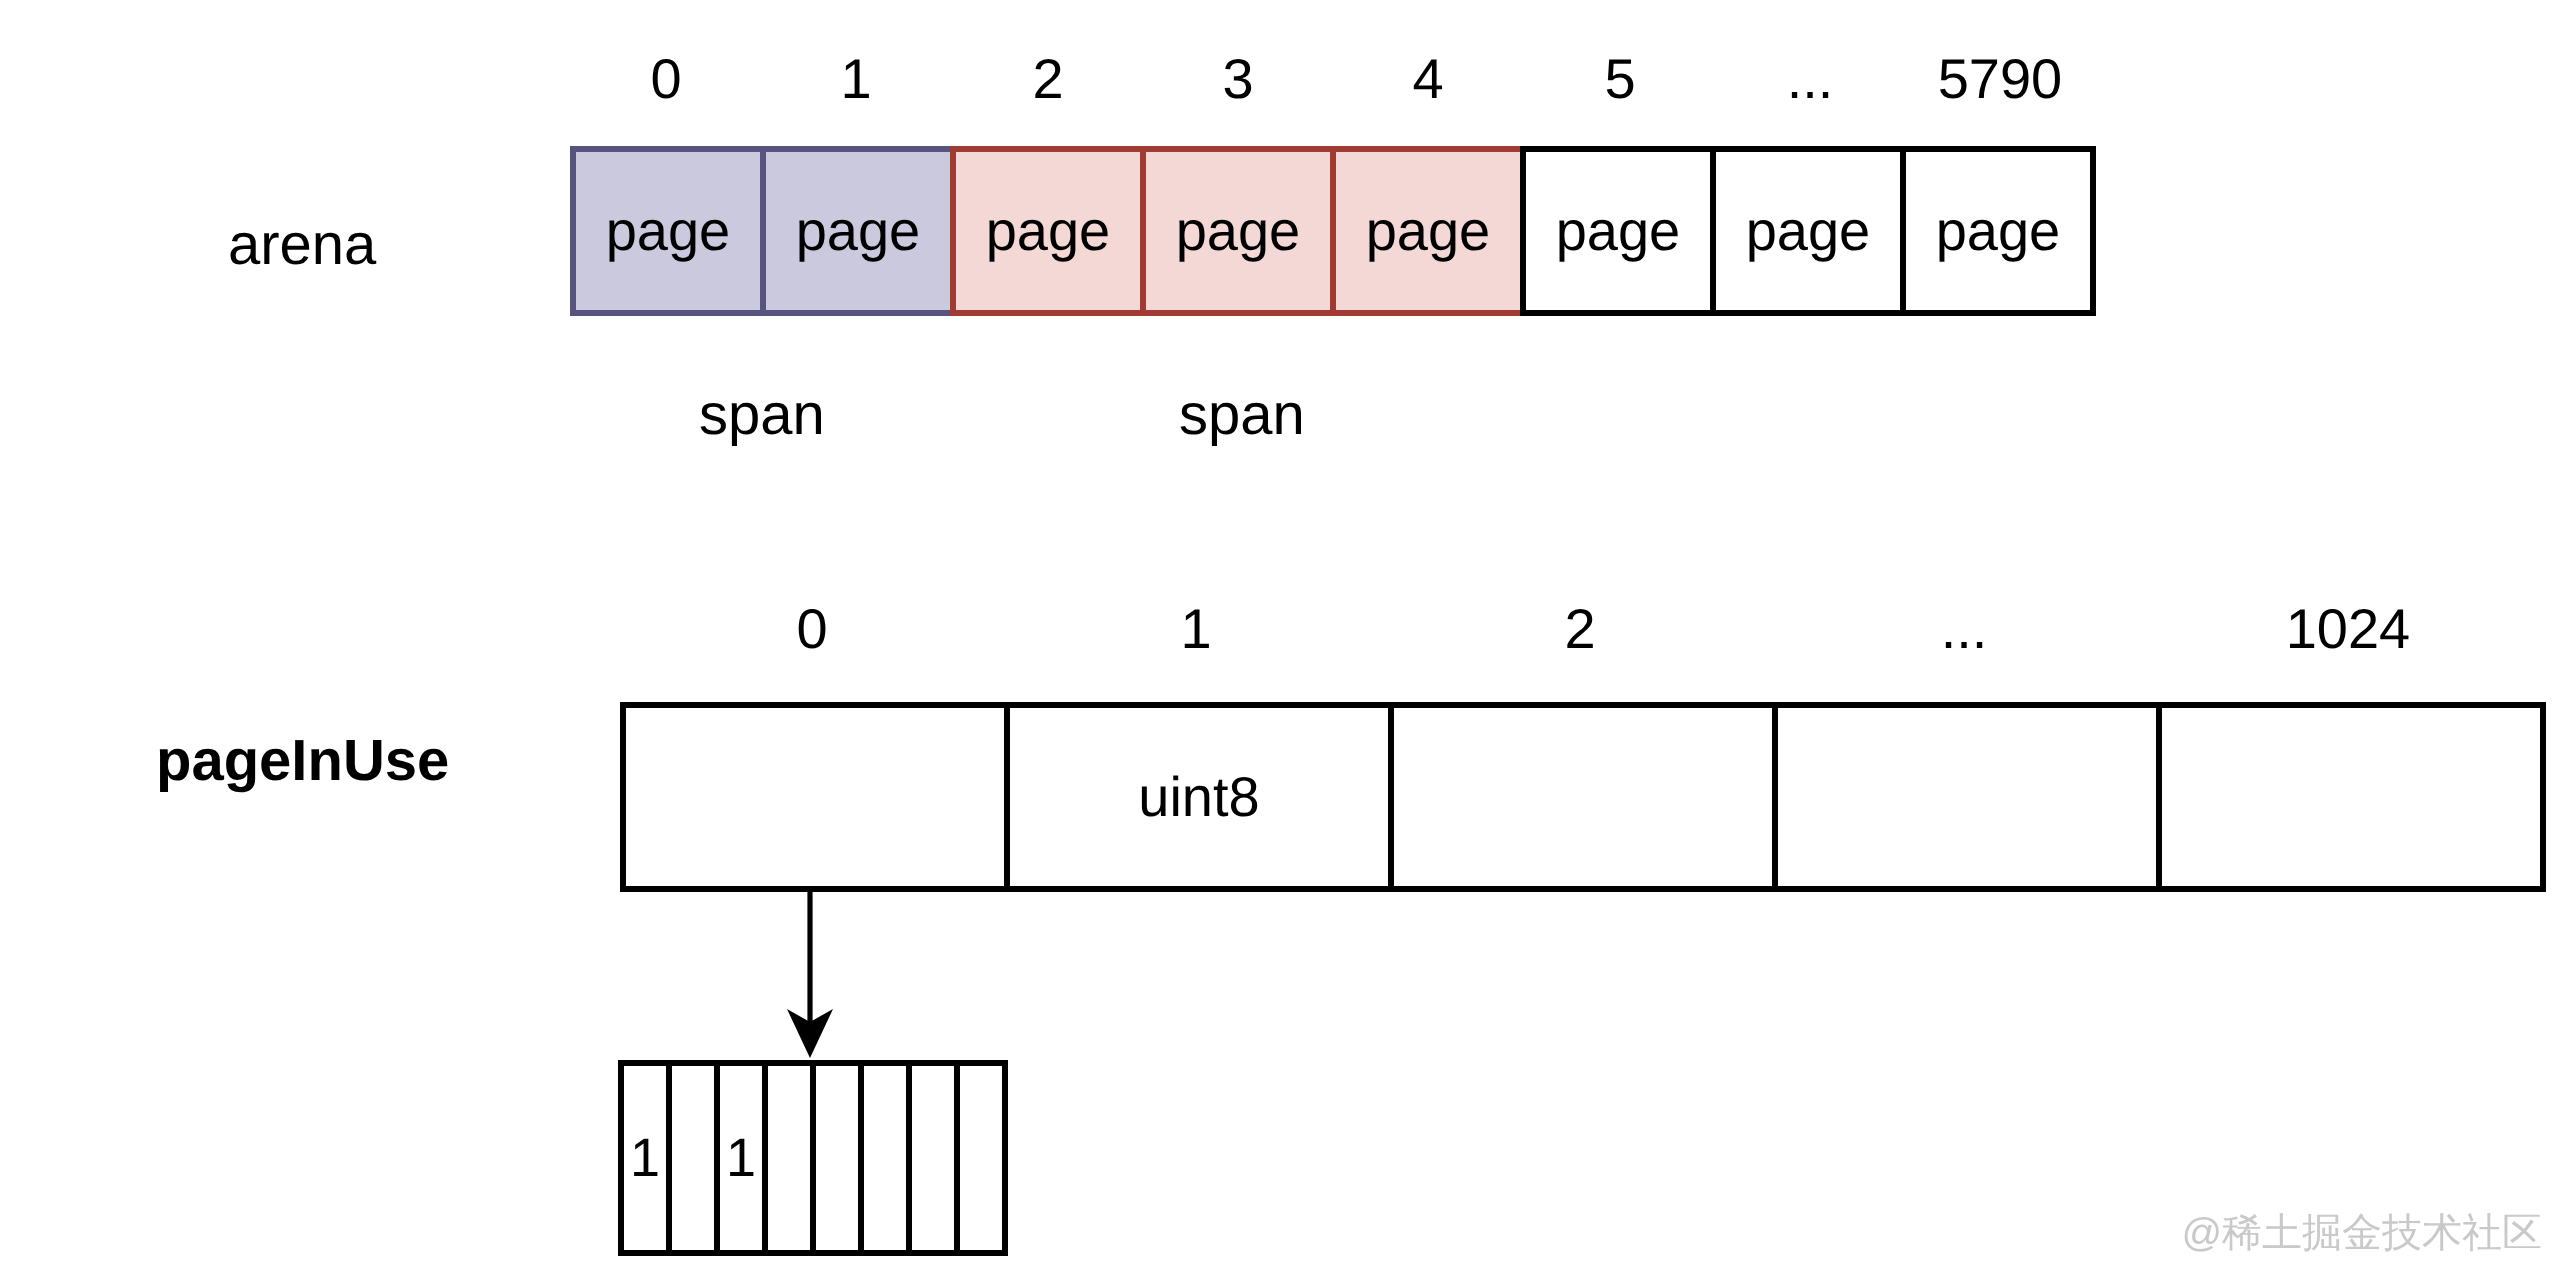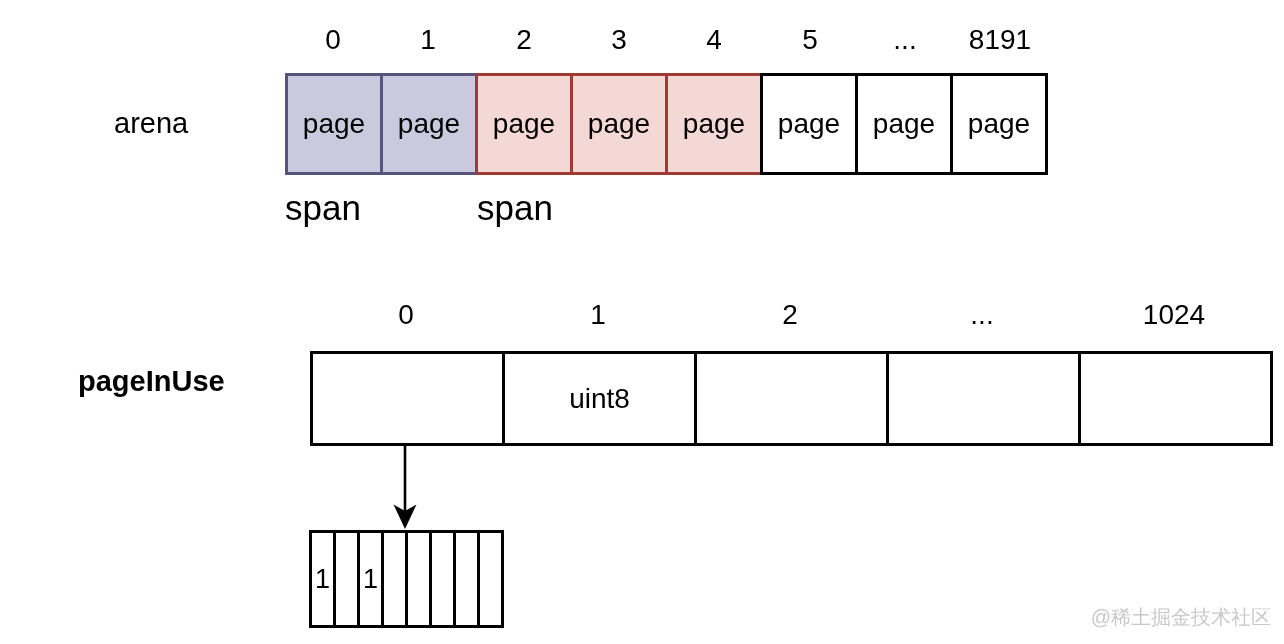--- a/index.html
+++ b/index.html
@@ -23,25 +23,25 @@
   .cell-row { display: flex; position: absolute; }
   .cell {
     box-sizing: border-box;
     display: flex; align-items: center; justify-content: center;
     font-size: 28px;
     background: #fff;
     border: 3px solid #000;
   }
   .cell + .cell { margin-left: -3px; }
 
-  .row1 .cell { width: 98px; height: 102px; }
+  .row1 .cell { width: 98px; height: 85px; }
   .cell.purple { background: var(--purple-fill, #cbc9dd); border-color: var(--purple-stroke, #57547f); }
   .cell.red    { background: var(--red-fill, #f4d8d5);    border-color: var(--red-stroke, #a03b33); }
 
-  .span-label { position: absolute; font-size: 35px; line-height: 34px; text-align: left; }
+  .span-label { position: absolute; font-size: 29px; line-height: 34px; text-align: center; }
 
   
   .row2 .cell { width: 195px; height: 95px; text-align: right; }
 
   
   .bitmap .cell { width: 27px; height: 98px; justify-content: flex-start; align-items: center; padding-left: 3px; font-size: 27px; }
 
   
   .arrow-svg { position: absolute; left: 385px; top: 444px; }
 
@@ -59,21 +59,21 @@
 <div class="abs side-label" style="left:78px; top:106px;margin-left:36px;">arena</div>
 
 <div>
   <span class="idx" style="left:285px; top:23px; width:96px;">0</span>
   <span class="idx" style="left:380px; top:23px; width:96px;">1</span>
   <span class="idx" style="left:476px; top:23px; width:96px;">2</span>
   <span class="idx" style="left:571px; top:23px; width:96px;">3</span>
   <span class="idx" style="left:666px; top:23px; width:96px;">4</span>
   <span class="idx" style="left:762px; top:23px; width:96px;">5</span>
   <span class="idx" style="left:857px; top:23px; width:96px;">...</span>
-  <span class="idx" style="left:952px; top:23px; width:96px;">8191</span>
+  <span class="idx" style="left:952px; top:23px; width:96px;">5790</span>
 </div>
 
 <div class="cell-row row1" style="left:285px; top:73px;">
   <div class="cell purple">page</div>
   <div class="cell purple">page</div>
   <div class="cell red">page</div>
   <div class="cell red">page</div>
   <div class="cell red">page</div>
   <div class="cell">page</div>
   <div class="cell">page</div>

